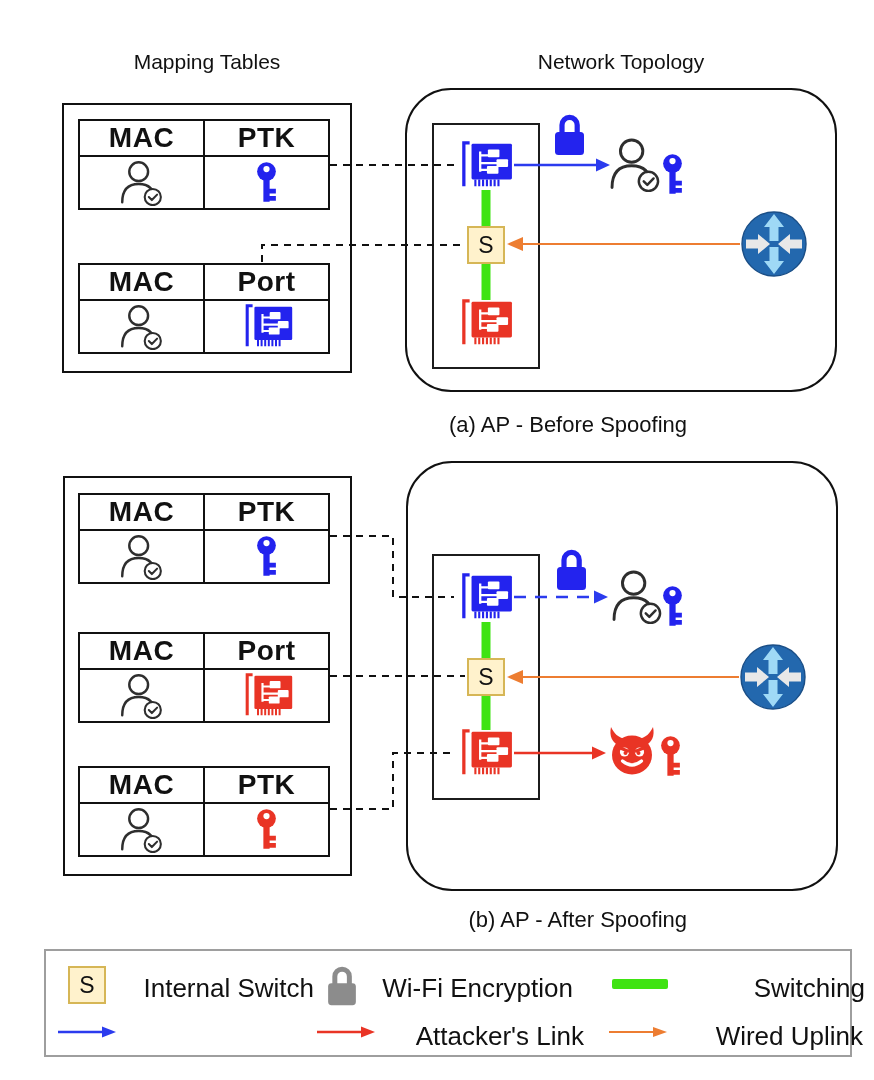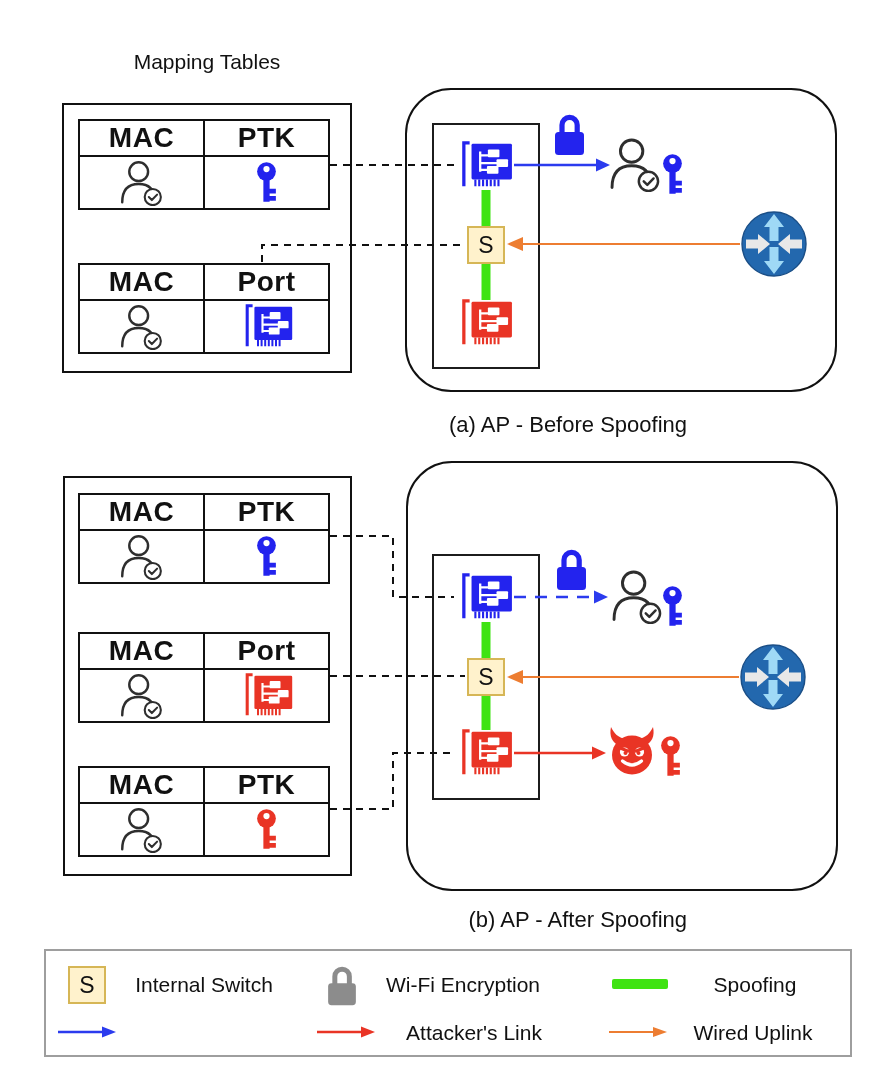--- a/index.html
+++ b/index.html
@@ -14,21 +14,21 @@
   .mtable{position:absolute;width:252px;background:#fff;border:2.5px solid #111;box-sizing:border-box;}
   .mtable .hd{display:flex;height:34px;border-bottom:2.5px solid #111;}
   .mtable .bd{display:flex;height:51px;}
   .mtable .cell{flex:1;display:flex;align-items:center;justify-content:center;overflow:hidden;}
   .mtable .cell:first-child{border-right:2.5px solid #111;}
   .mtable .hd .cell{font-weight:bold;font-size:28px;letter-spacing:.5px;}
   .sbox{position:absolute;width:38px;height:38px;box-sizing:border-box;background:#FFF2CC;border:2px solid #D6B656;
         display:flex;align-items:center;justify-content:center;font-size:23px;color:#111;}
   .icon-blue{color:#2323EE;} .icon-red{color:#E93425;} .icon-dark{color:#2e2e2e;} .icon-gray{color:#8C8C8C;}
   .legend{position:absolute;left:44px;top:949px;width:808px;height:108px;border:2px solid #9e9e9e;box-sizing:border-box;background:#fff;}
-  .lbl{position:absolute;width:220px;text-align:center;font-size:21px;color:#111;}
+  .lbl{position:absolute;width:220px;text-align:right;font-size:26px;color:#111;}
   .greenbar{position:absolute;background:#3FE312;border-radius:2px;}
   svg{display:block;}
 </style>
 </head>
 <body>
 
 <svg width="0" height="0" style="position:absolute" aria-hidden="true">
   <defs>
     <symbol id="sym-nic" viewBox="0 0 60 52">
       <path d="M14,3 H8 V48" fill="none" stroke="currentColor" stroke-width="3.4"></path>
@@ -71,20 +71,21 @@
       <circle cx="32.5" cy="26" r="2" fill="currentColor"></circle>
       <path d="M13,20.5 L23,24.5 M39,20.5 L29,24.5" stroke="currentColor" stroke-width="3"></path>
       <path d="M16.5,34 Q26,42 35.5,34" fill="none" stroke="#fff" stroke-width="3.2" stroke-linecap="round"></path>
     </symbol>
   </defs>
 </svg>
 
 <div id="canvas">
 
   <div class="sec-title" style="left:62px;top:50px;width:290px;">Mapping Tables</div>
+  <div class="sec-title" style="left:405px;top:50px;width:432px;">Network Topology</div>
 
   <div class="outer" style="left:62px;top:103px;width:290px;height:270px;"></div>
   <div class="rounded" style="left:405px;top:88px;width:432px;height:304px;"></div>
   <div class="inner" style="left:432px;top:123px;width:108px;height:246px;"></div>
 
   <div class="outer" style="left:63px;top:476px;width:289px;height:400px;"></div>
   <div class="rounded" style="left:406px;top:461px;width:432px;height:430px;"></div>
   <div class="inner" style="left:432px;top:554px;width:108px;height:246px;"></div>
 
   <svg class="abs" style="left:0;top:0;pointer-events:none;" width="874" height="1080">
@@ -276,21 +277,21 @@
         <span>S</span>
       </div>
     <div class="lbl" style="left:48px;top:22px;">Internal Switch</div>
 
     <svg class="abs icon-gray" style="left:279px;top:13px;" width="34" height="44">
         <use href="#sym-lock"></use>
       </svg>
     <div class="lbl" style="left:307px;top:22px;">Wi-Fi Encryption</div>
 
     <div class="greenbar" style="left:566px;top:28px;width:56px;height:10px;"></div>
-    <div class="lbl" style="left:599px;top:22px;">Spoofing</div>
+    <div class="lbl" style="left:599px;top:22px;">Switching</div>
 
     <svg class="abs" style="left:10px;top:72px;" width="62" height="18">
       <line x1="2" y1="9" x2="46" y2="9" stroke="#2B3BEE" stroke-width="2.6"></line>
         <polygon points="46,3.5 60,9 46,14.5" fill="#2B3BEE"></polygon>
     </svg>
 
     <svg class="abs" style="left:269px;top:72px;" width="62" height="18">
       <line x1="2" y1="9" x2="46" y2="9" stroke="#E93425" stroke-width="2.6"></line>
         <polygon points="46,3.5 60,9 46,14.5" fill="#E93425"></polygon>
     </svg>

